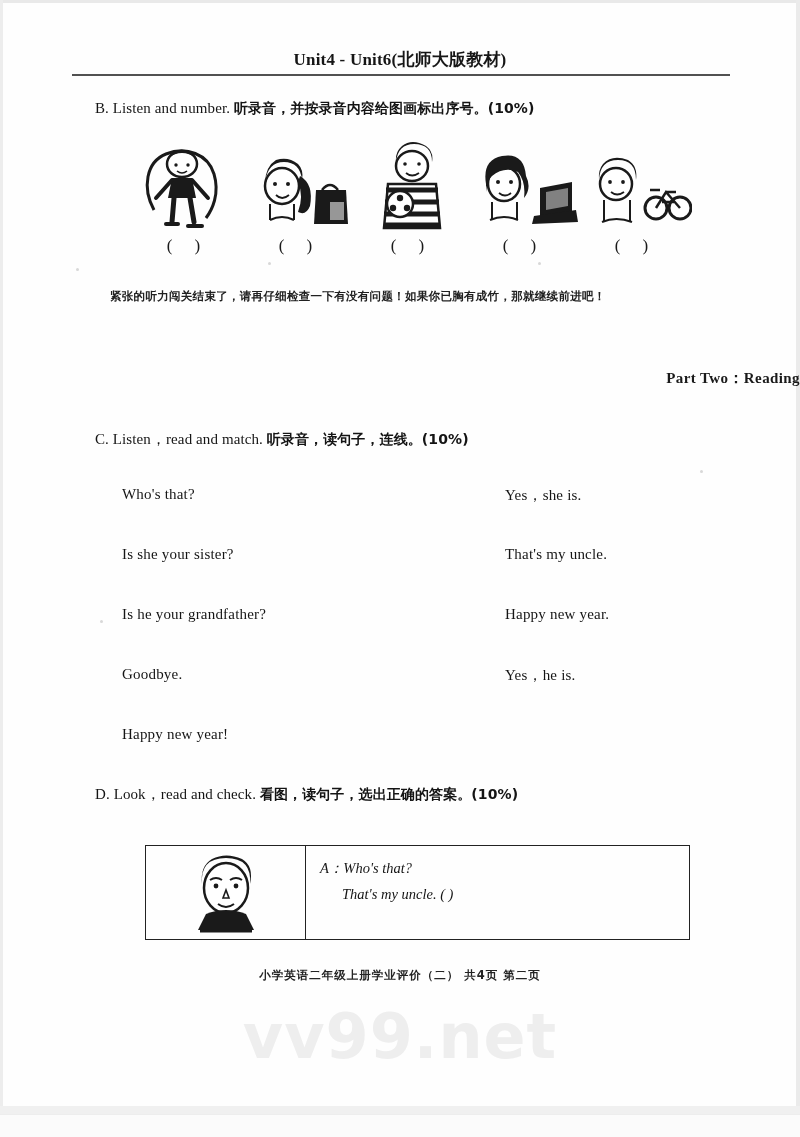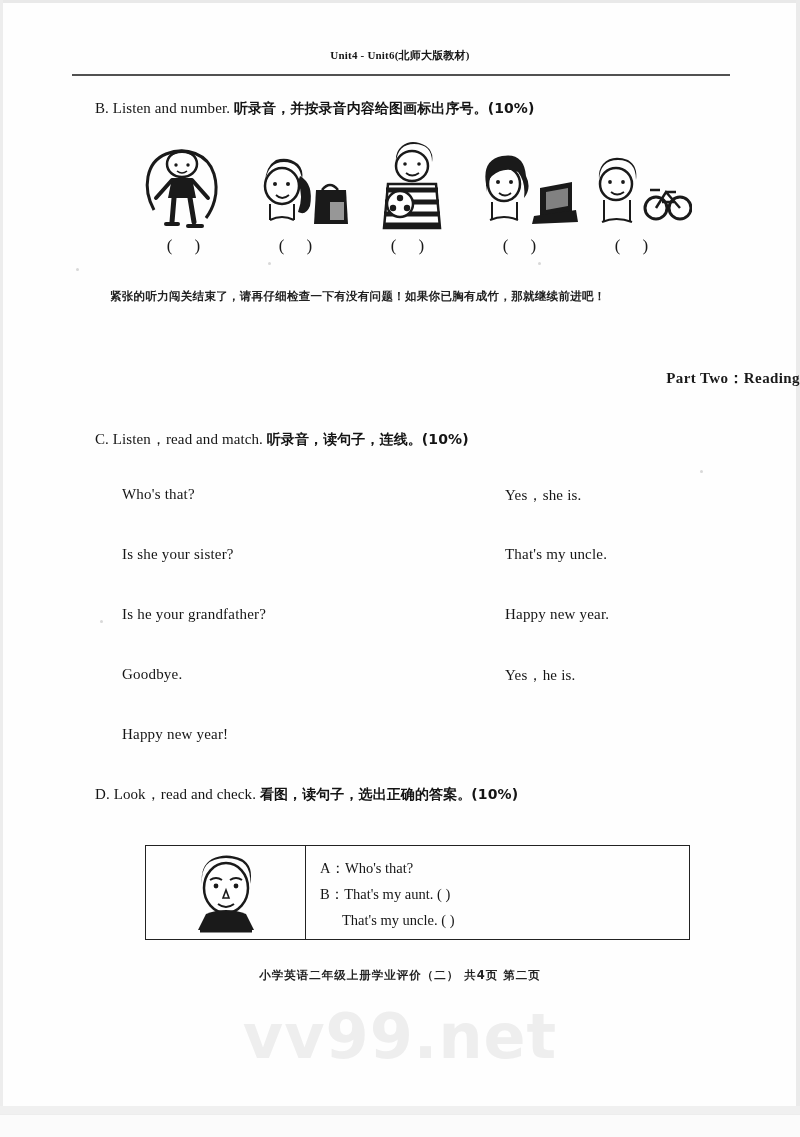--- a/index.html
+++ b/index.html
@@ -40,21 +40,21 @@
     background: #f0f0f0;
   }
 
   
   .doc-header {
     position: absolute;
     left: 0; top: 48px;
     width: 800px;
     text-align: center;
     font-weight: bold;
-    font-size: 11px;
+    font-size: 17px;
     letter-spacing: 0.2px;
     color: #161616;
   }
   .header-rule {
     position: absolute;
     left: 72px; top: 74px;
     width: 658px; height: 0;
     border-top: 2px solid #2b2b2b;
     opacity: 0.82;
   }
@@ -145,20 +145,21 @@
   }
 
   
   .d-box {
     position: absolute;
     left: 145px; top: 845px;
     width: 545px; height: 95px;
     border: 1.6px solid #222;
     box-sizing: border-box;
     display: flex;
+    font-style: italic;
   }
   .d-box-pic {
     width: 160px;
     border-right: 1.6px solid #222;
     position: relative;
     box-sizing: border-box;
   }
   .d-box-lines {
     flex: 1;
     padding: 9px 0 0 14px;
@@ -374,24 +375,20 @@
         <path d="M50 38 L47 46 L53 46 Z" fill="none" stroke="#1a1a1a" stroke-width="1.6"></path>
         <path d="M42 52 Q50 58 58 52" fill="none" stroke="#1a1a1a" stroke-width="2"></path>
         <path d="M30 62 Q50 54 70 62 L78 78 L22 78 Z" fill="#1a1a1a"></path>
         <path d="M24 79 L76 79" stroke="#1a1a1a" stroke-width="3"></path>
       </svg>
     </div>
     <div class="d-box-lines">
       <div class="d-line">
         <span>A：</span><span>Who's that?</span>
       </div>
-      <div class="d-line">
-        <span>B：</span><span>That's my aunt.</span>
-        <span class="paren">(      )</span>
-      </div>
       <div class="d-line indent">
         <span>That's my uncle.</span>
         <span class="paren">(      )</span>
       </div>
     </div>
   </div>
 
   <div class="footer">小学英语二年级上册学业评价（二）  共4页  第二页</div>
 
   <div class="watermark">vv99.net</div>

